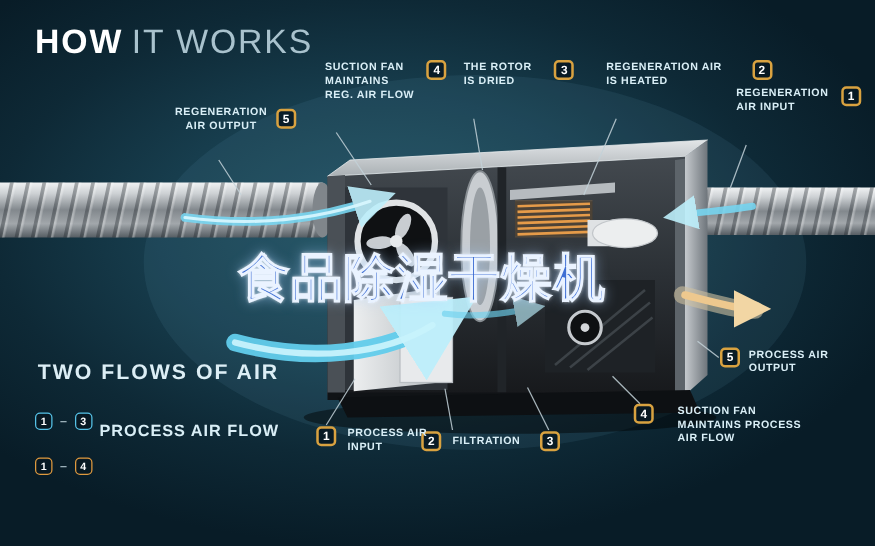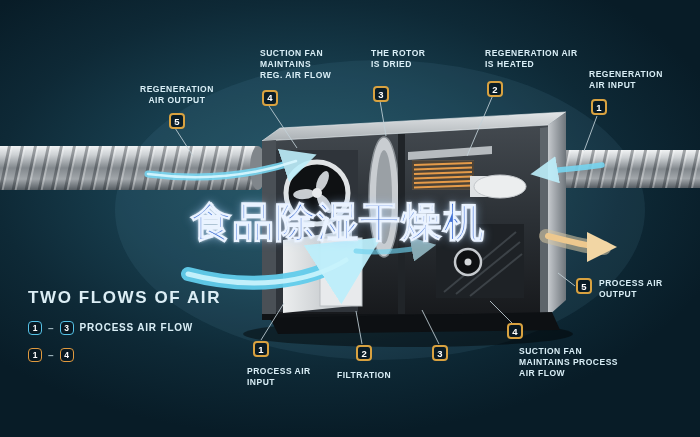--- a/index.html
+++ b/index.html
@@ -8,39 +8,39 @@
     font-family:"Liberation Sans",sans-serif;
     background:radial-gradient(ellipse 62% 58% at 44% 42%, #215261 0%, #173d4d 42%, #0e2936 72%, #081c27 100%);
   }
   svg.layer{position:absolute;left:0;top:0;}
   .machine{z-index:2;}
   .leaders{z-index:4;}
   .title{position:absolute;left:28px;top:18px;z-index:7;font-size:27px;letter-spacing:1.5px;white-space:nowrap;}
   .t-bold{font-weight:800;color:#ffffff;}
   .t-light{font-weight:300;color:#a9c2cd;margin-left:7px;}
   .callout{position:absolute;z-index:5;display:flex;gap:7px;}
-  .col{flex-direction:column;}
+  .col{flex-direction:row;}
   .row{flex-direction:row;}
   .center{align-items:center;text-align:center;}
   .start{align-items:flex-start;}
   .label{font-size:8.5px;font-weight:bold;letter-spacing:0.5px;line-height:1.32;color:#d9eef6;white-space:pre-line;}
   .badge{
     width:16px;height:16px;box-sizing:border-box;flex:0 0 auto;
     border:2px solid #d9a240;border-radius:4px;background:rgba(8,24,34,0.9);
     color:#fff;font-size:9.5px;font-weight:bold;
     display:flex;align-items:center;justify-content:center;
   }
   .badge.sm{width:14px;height:14px;font-size:8.5px;border-width:1.5px;}
   .badge.cyan{border-color:#56c3e8;}
   .badge.orange{border-color:#e09a3f;}
   .ml2{margin-left:2px;} .ml4{margin-left:4px;} .ml6{margin-left:6px;} .ml12{margin-left:12px;}
   .legend{position:absolute;left:28px;top:288px;z-index:5;}
   .legend-title{font-size:17px;font-weight:bold;letter-spacing:1.6px;color:#dceef5;text-align:right;}
   .legend-row{display:flex;align-items:center;gap:6px;margin-top:13px;}
-  .legend-row .label{font-size:10px;letter-spacing:0.8px;white-space:nowrap;}
+  .legend-row .label{font-size:13px;letter-spacing:0.8px;white-space:nowrap;margin-top:15px;}
   .dash{color:#9fb4bd;font-size:10px;font-weight:bold;}
   .watermark{
     position:absolute;left:0;right:24px;top:195px;z-index:6;text-align:center;
     font-size:41px;font-weight:bold;letter-spacing:1px;color:#3f6fd4;
     -webkit-text-stroke:1px #eaf3ff;
     text-shadow:0 0 3px rgba(255,255,255,0.95),0 0 10px rgba(170,210,255,0.7);
   }
 </style>
 </head>
 <body>
@@ -180,40 +180,43 @@
       <line x1="493" y1="95" x2="467" y2="156"></line>
       <line x1="597" y1="116" x2="584" y2="151"></line>
       <line x1="575" y1="286" x2="558" y2="273"></line>
       <line x1="512" y1="323" x2="490" y2="301"></line>
       <line x1="439" y1="344" x2="422" y2="310"></line>
       <line x1="362" y1="344" x2="356" y2="311"></line>
       <line x1="261" y1="340" x2="284" y2="303"></line>
     </g>
   </svg>
 
+  <div class="title">
+    <span class="t-bold">HOW</span><span class="t-light">IT WORKS</span>
+  </div>
 
   <div class="watermark">食品除湿干燥机</div>
 
   <div class="callout col center" style="left:140px;top:84px;gap:7px;">
     <span class="label">REGENERATION
 AIR OUTPUT</span>
     <span class="badge">5</span>
   </div>
   <div class="callout col start" style="left:260px;top:48px;gap:8px;">
     <span class="label">SUCTION FAN
 MAINTAINS
 REG. AIR FLOW</span>
     <span class="badge ml2">4</span>
   </div>
   <div class="callout col start" style="left:371px;top:48px;gap:16px;">
     <span class="label">THE ROTOR
 IS DRIED</span>
     <span class="badge ml2">3</span>
   </div>
-  <div class="callout col start" style="left:485px;top:48px;gap:11px;">
+  <div class="callout col start" style="left:485px;top:48px;gap:22px;">
     <span class="label">REGENERATION AIR
 IS HEATED</span>
     <span class="badge ml2">2</span>
   </div>
   <div class="callout col start" style="left:589px;top:69px;gap:8px;">
     <span class="label">REGENERATION
 AIR INPUT</span>
     <span class="badge ml2">1</span>
   </div>
 

